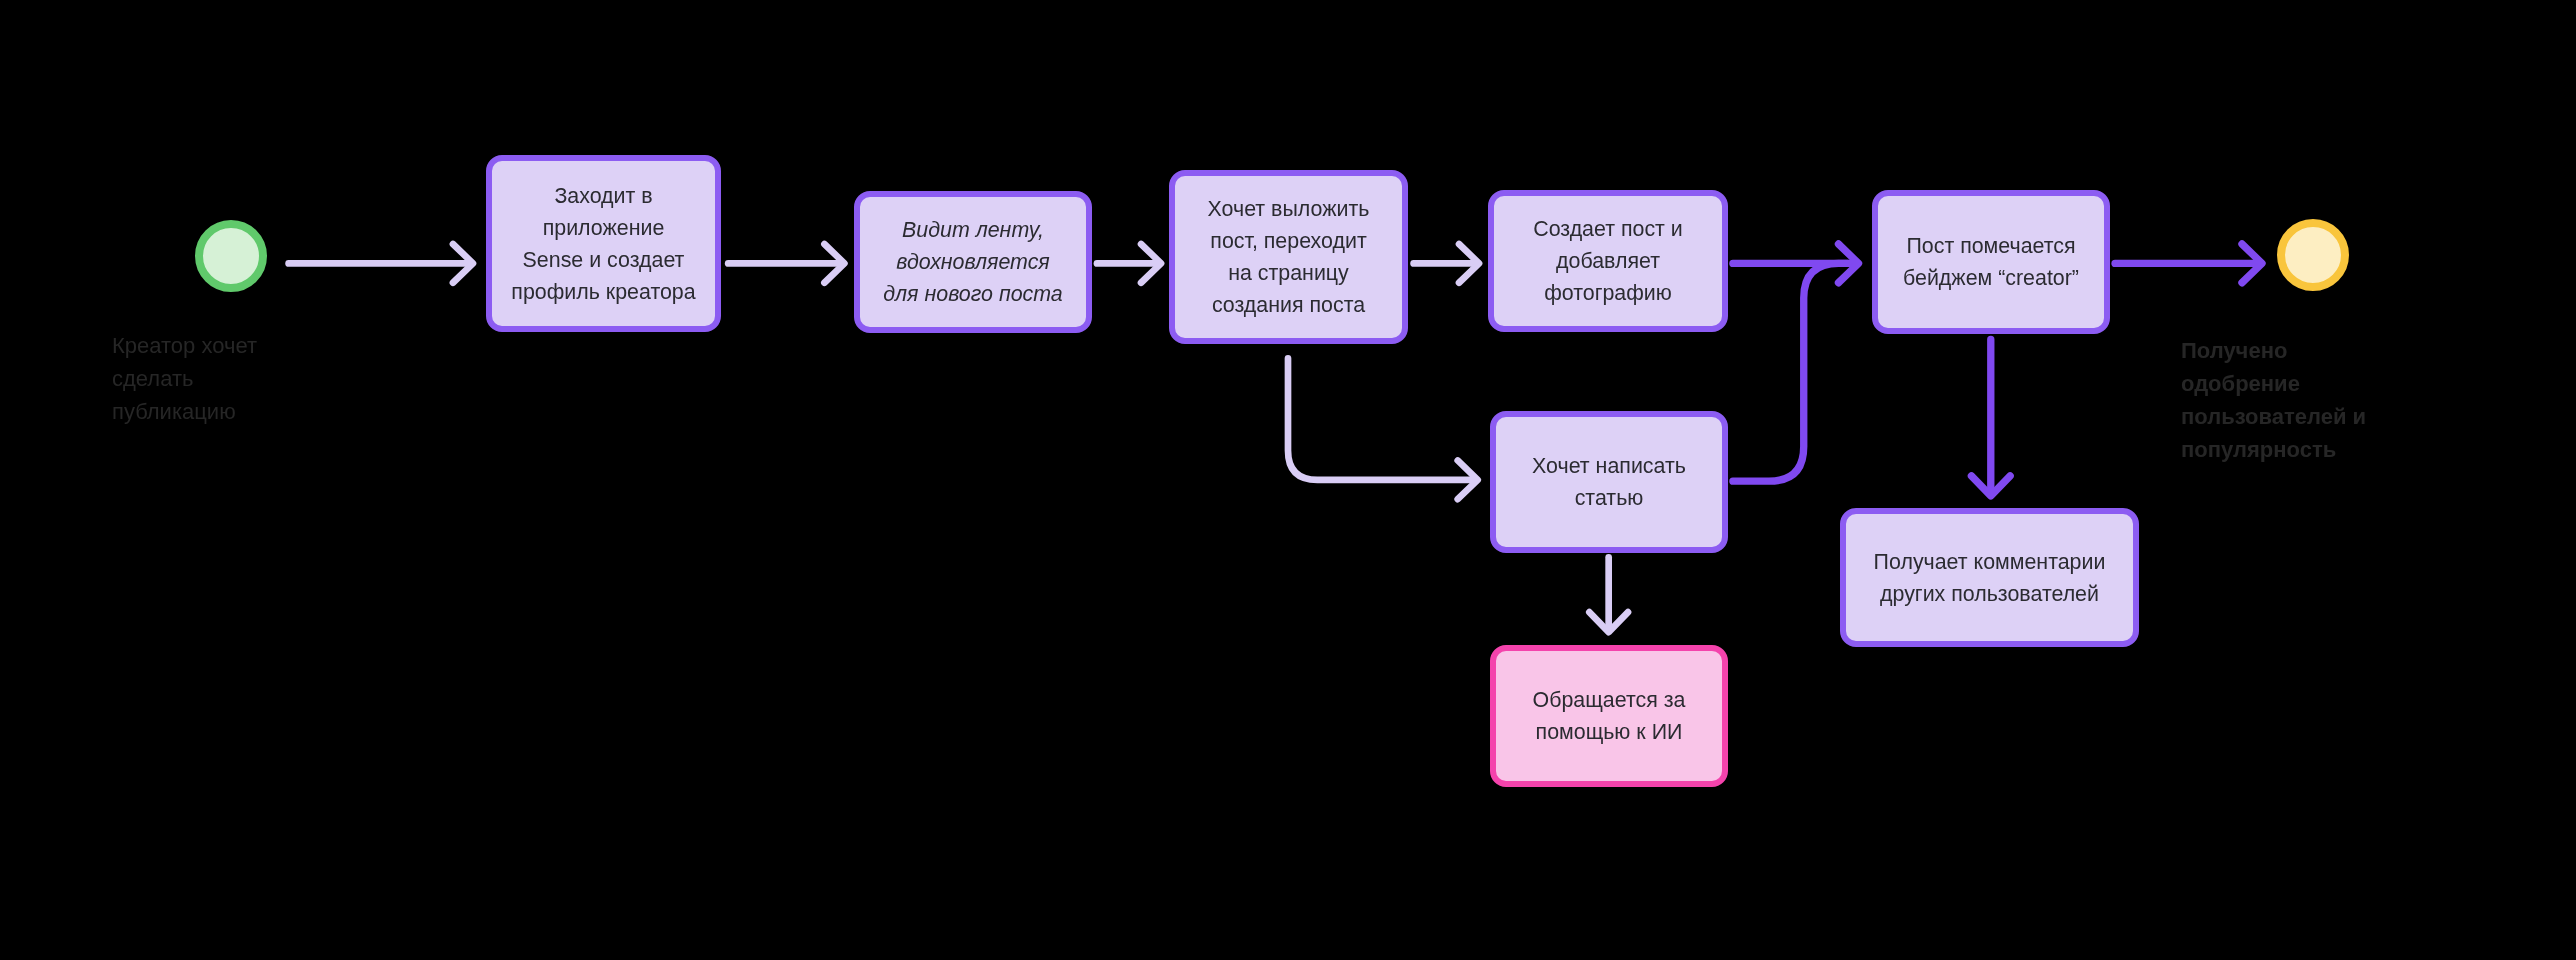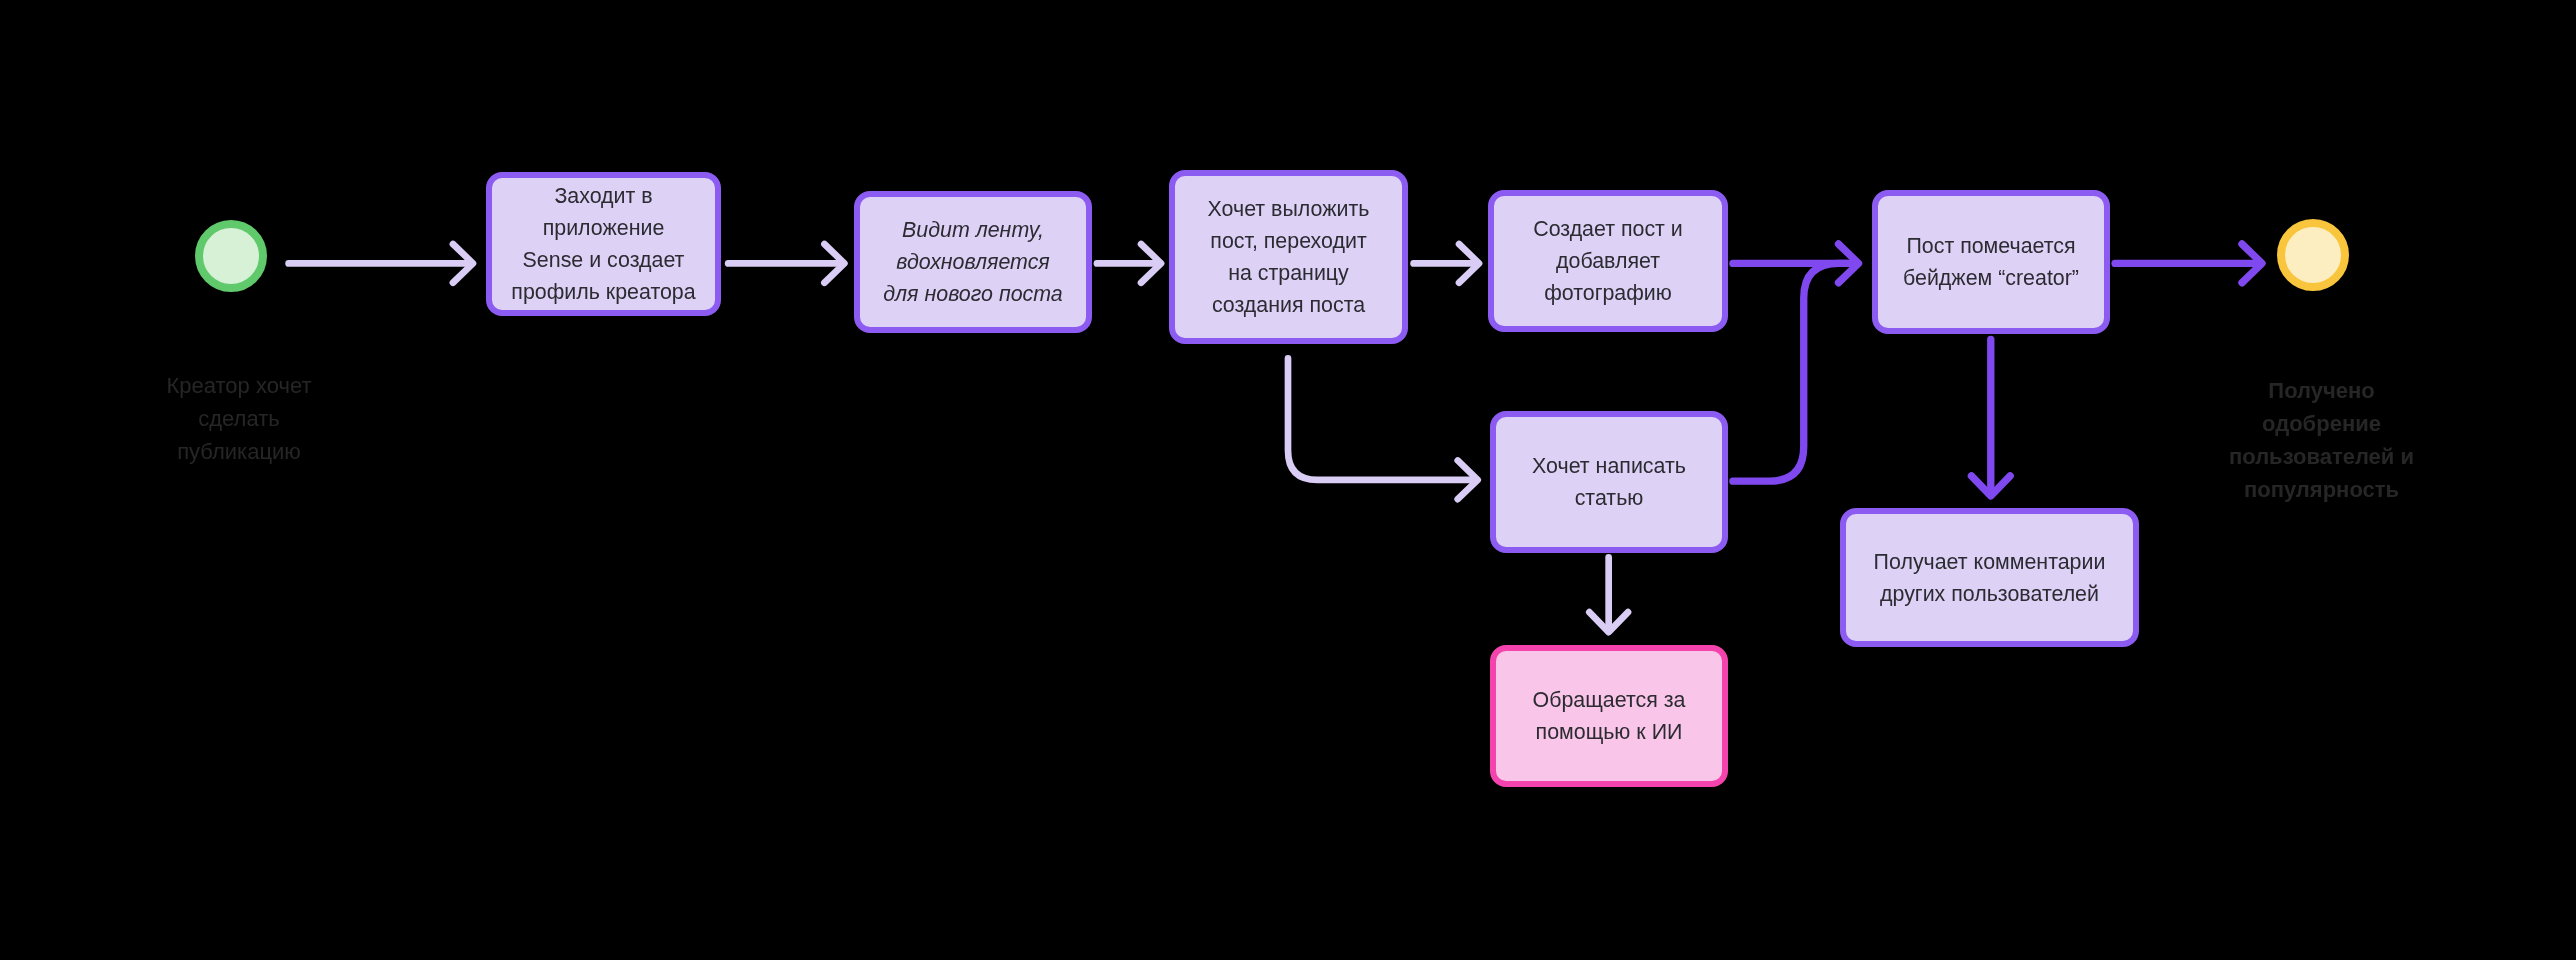--- a/index.html
+++ b/index.html
@@ -75,23 +75,21 @@
   }
   .event-circle.end{
     background:var(--end-fill);
     border:8px solid var(--end-border);
   }
   .event-label{
     position:absolute;
     color:var(--label-text);
     font-size:22px;
     line-height:33px;
-    text-align:center;
     white-space:pre-line;
-    margin-top:40px;
   }
 </style>
 </head>
 <body>
 
 <div class="canvas">
 
   <svg class="connectors" viewBox="0 0 3856 1438">
 
     <g>
@@ -134,21 +132,21 @@
       <path class="arrow-dark" d="M2980 508 L2980 740"></path>
       <path class="arrow-dark" d="M2951 712 L2980 742 L3009 712"></path>
     </g>
   </svg>
 
   <div class="event-circle start" style="left:195px;top:220px;"></div>
   <div class="event-label" style="left:112px;top:329px;width:254px;">Креатор хочет
 сделать
 публикацию</div>
 
-  <div class="node" style="left:486px;top:172px;width:235px;height:144px;">
+  <div class="node" style="left:486px;top:155px;width:235px;height:177px;">
     <span>Заходит в
 приложение
 Sense и создает
 профиль креатора</span>
   </div>
 
   <div class="node" style="left:854px;top:191px;width:238px;height:142px;font-style:italic;">
     <span>Видит ленту,
 вдохновляется
 для нового поста</span>

